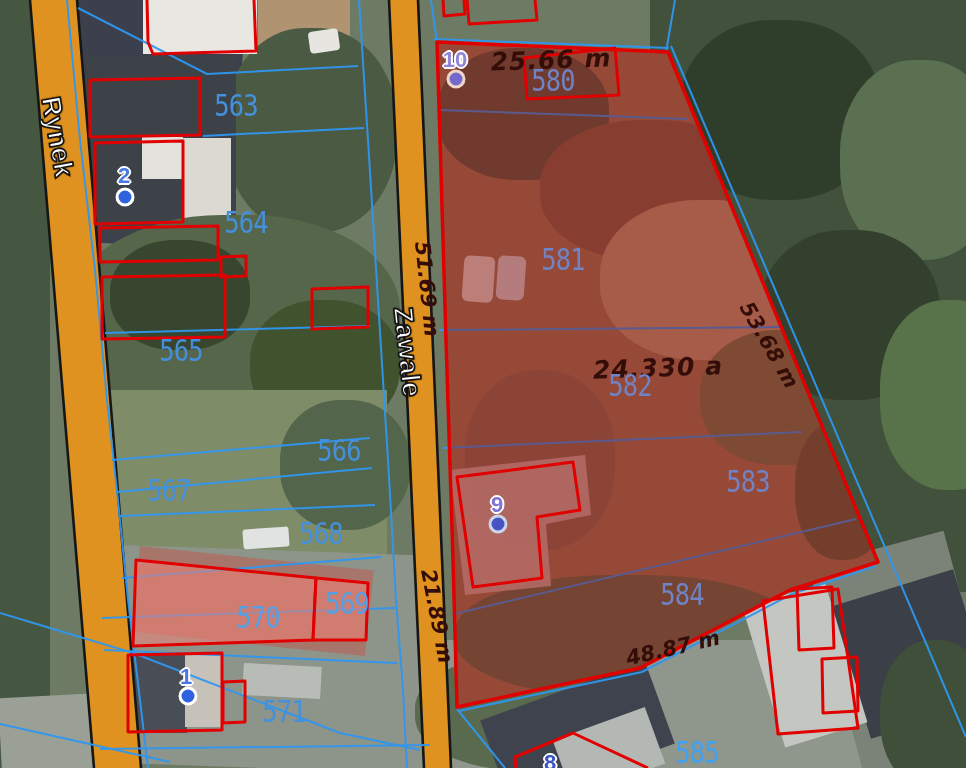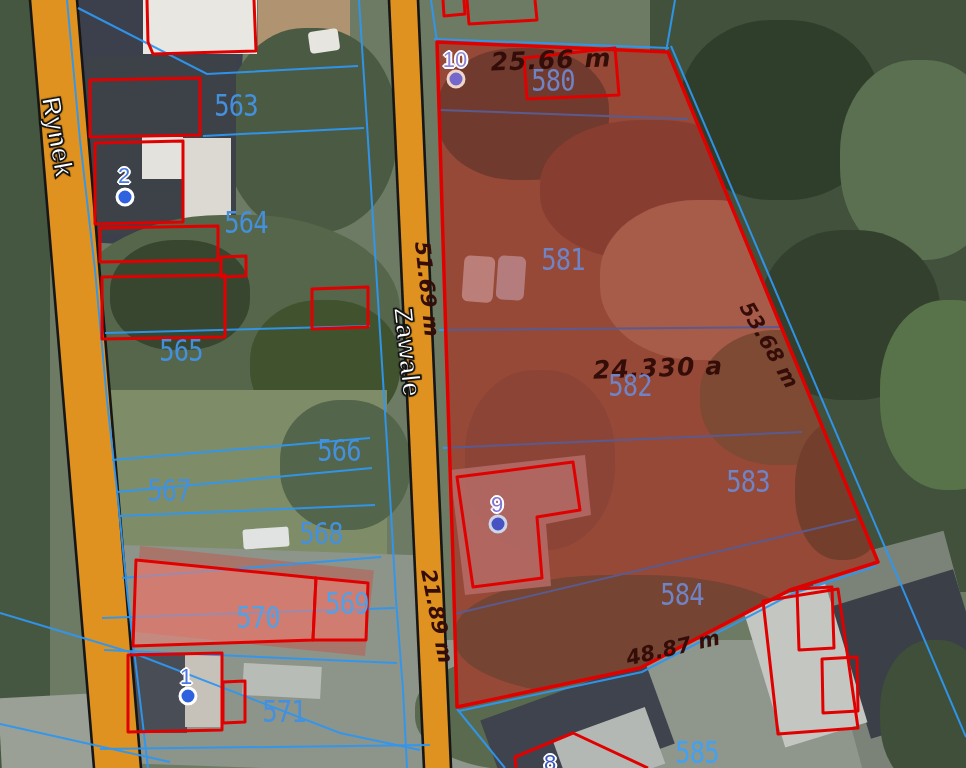--- a/index.html
+++ b/index.html
@@ -17,21 +17,21 @@
   .plab.bright{color:#3fa2f2;}
   
   .mlab{position:absolute;font-family:"DejaVu Sans",sans-serif;font-weight:bold;
         font-style:italic;color:#350d08;font-size:21px;white-space:nowrap;}
   .mlab.big{font-size:25px;letter-spacing:1px;}
   
   .street{position:absolute;font-weight:bold;font-size:27px;color:#ffffff;
           -webkit-text-stroke:1.6px #141414;white-space:nowrap;
           text-shadow:0 0 2px #000,0 0 2px #000;}
   
-  .mk-num{position:absolute;font-weight:normal;font-size:22px;white-space:nowrap;
+  .mk-num{position:absolute;font-weight:bold;font-size:22px;white-space:nowrap;
           transform:translate(-50%,-50%);
           text-shadow:-2px 0 0 #fff,2px 0 0 #fff,0 -2px 0 #fff,0 2px 0 #fff,
                       -1px -1px 0 #fff,1px 1px 0 #fff,-1px 1px 0 #fff,1px -1px 0 #fff;}
   .mk-dot{position:absolute;width:13px;height:13px;border-radius:50%;
           transform:translate(-50%,-50%);box-sizing:content-box;}
 </style>
 </head>
 <body>
 
 <div class="stage">

